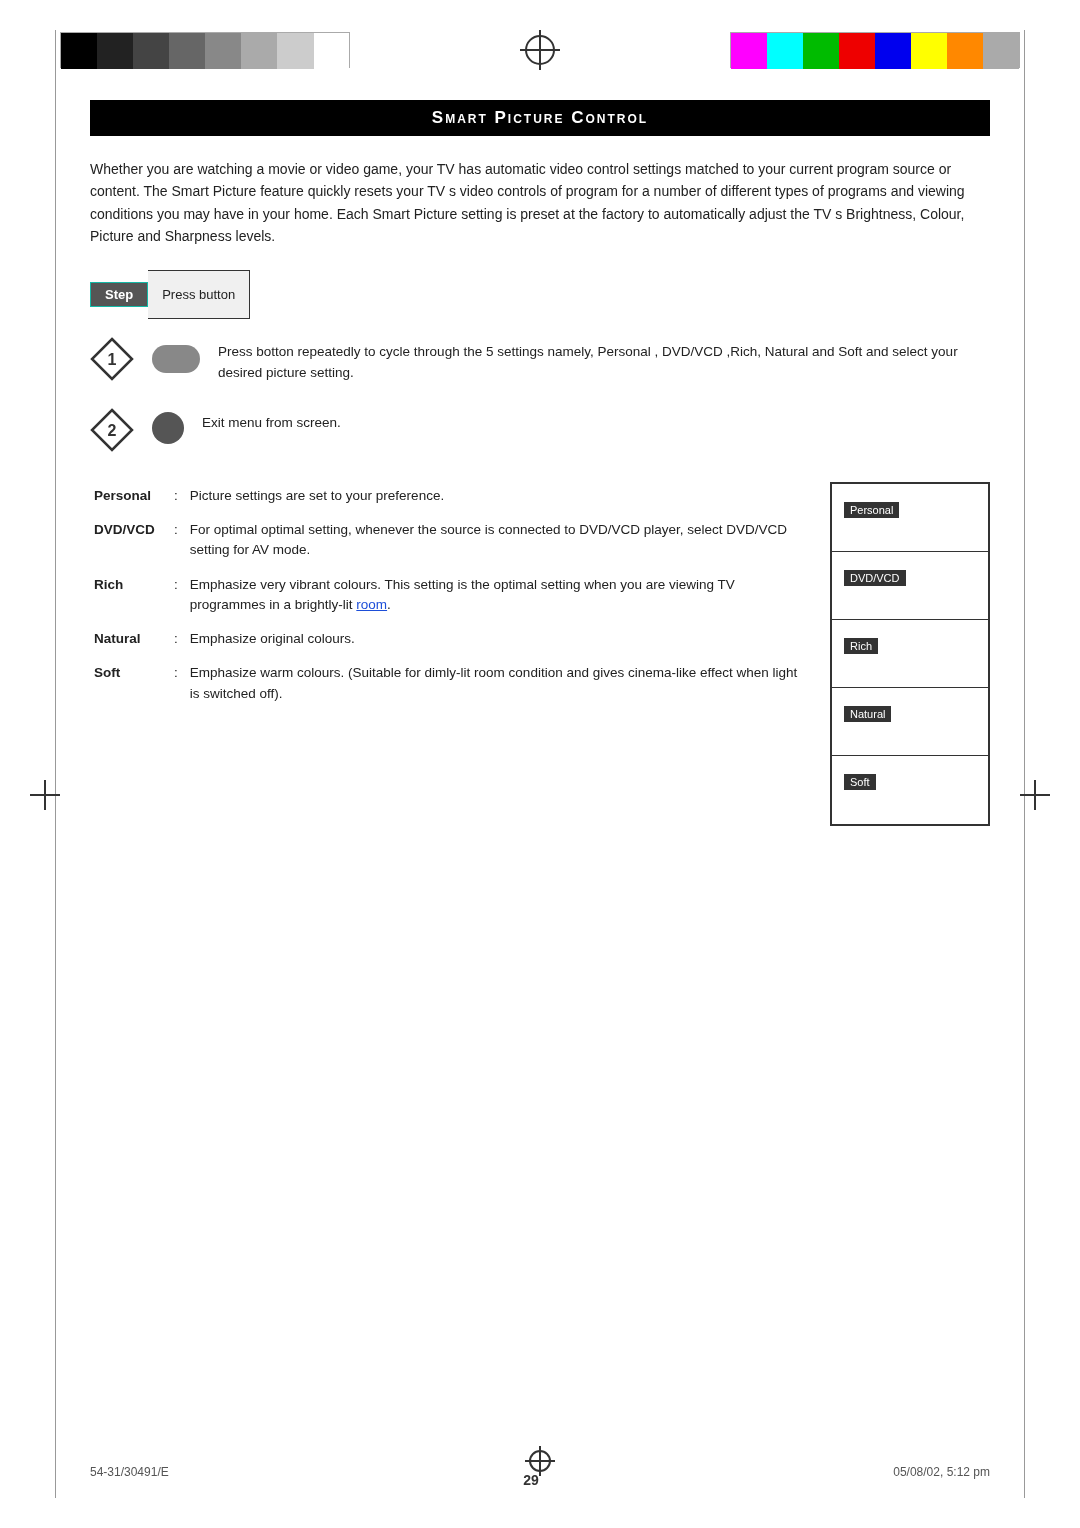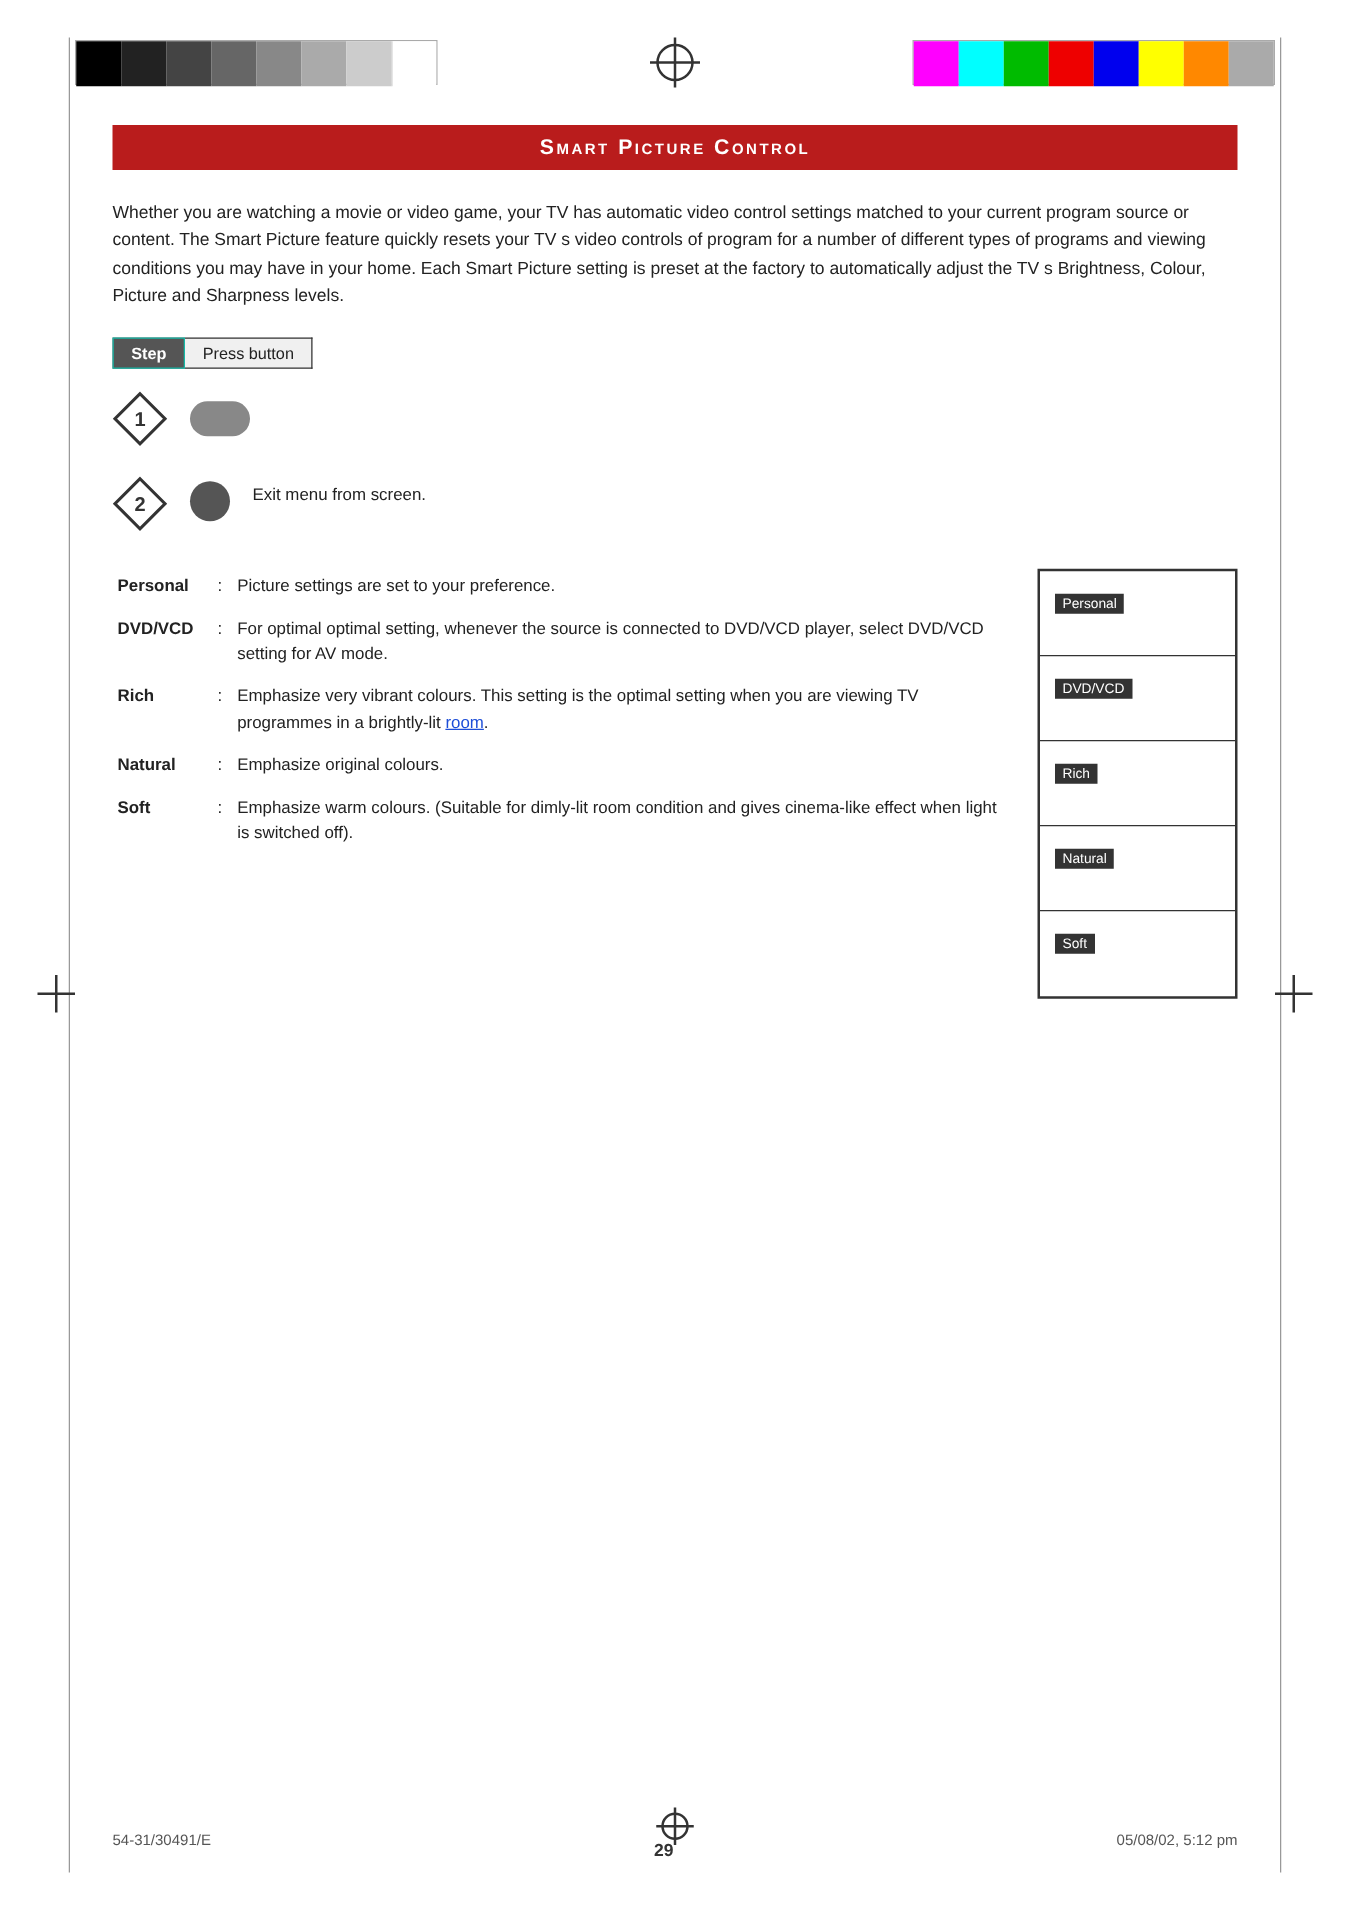--- a/index.html
+++ b/index.html
@@ -93,21 +93,21 @@
       border-right: 1px solid #999;
     }
 
     
     .main-content {
       padding: 10px 90px 40px 90px;
     }
 
     
     .page-title-bar {
-      background: #b91c1c;
+      background: #000000;
       color: #fff;
       text-align: center;
       padding: 8px 20px;
       margin-bottom: 22px;
       letter-spacing: 2px;
       font-size: 17px;
       font-weight: bold;
       font-variant: small-caps;
     }
 
@@ -132,21 +132,21 @@
       font-size: 13px;
       font-weight: bold;
       padding: 4px 14px;
       border: 1px solid #14b8a6;
     }
     .press-button-label {
       background: #f0f0f0;
       border: 1px solid #333;
       border-left: none;
       font-size: 13px;
-      padding: 4px 14px;
+      padding: 16px 14px;
     }
 
     
     .steps-area {
       margin-bottom: 30px;
     }
     .step-row {
       display: flex;
       align-items: flex-start;
       margin-bottom: 24px;
@@ -396,20 +396,21 @@
   <div class="steps-area">
 
     <div class="step-row">
       <div class="step-num">
         <svg viewBox="0 0 44 44">
           <polygon points="22,2 42,22 22,42 2,22" fill="none" stroke="#333" stroke-width="2.5"></polygon>
           <text x="22" y="28" text-anchor="middle" font-size="16" font-weight="bold" fill="#333" font-family="Arial">1</text>
         </svg>
       </div>
       <div class="step-button-icon"></div>
+      <p class="step-text">Press botton repeatedly to cycle through the 5 settings namely, Personal , DVD/VCD  ,Rich, Natural  and Soft and select your desired picture setting.</p>
     </div>
 
     <div class="step-row">
       <div class="step-num">
         <svg viewBox="0 0 44 44">
           <polygon points="22,2 42,22 22,42 2,22" fill="none" stroke="#333" stroke-width="2.5"></polygon>
           <text x="22" y="28" text-anchor="middle" font-size="16" font-weight="bold" fill="#333" font-family="Arial">2</text>
         </svg>
       </div>
       <div class="step-button-icon-small"></div>

